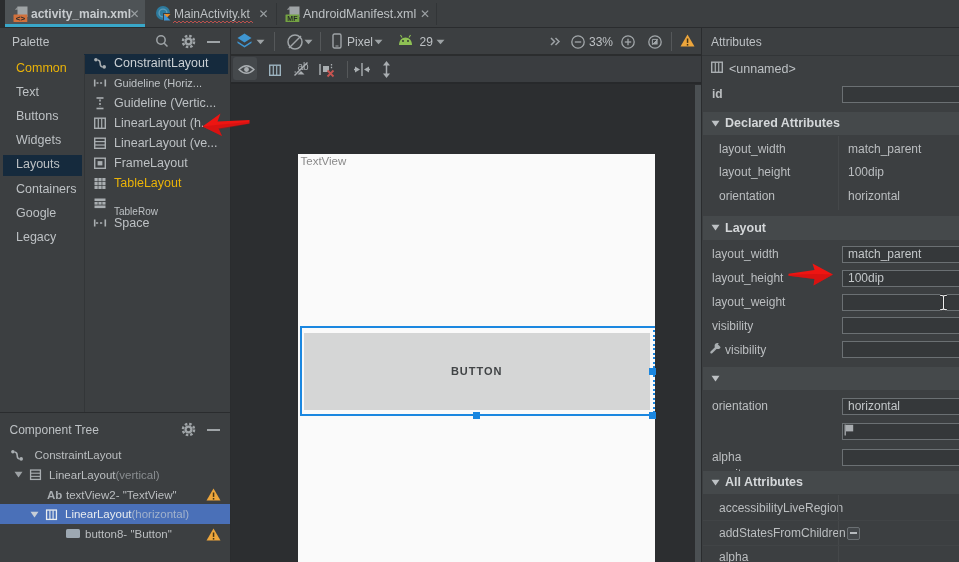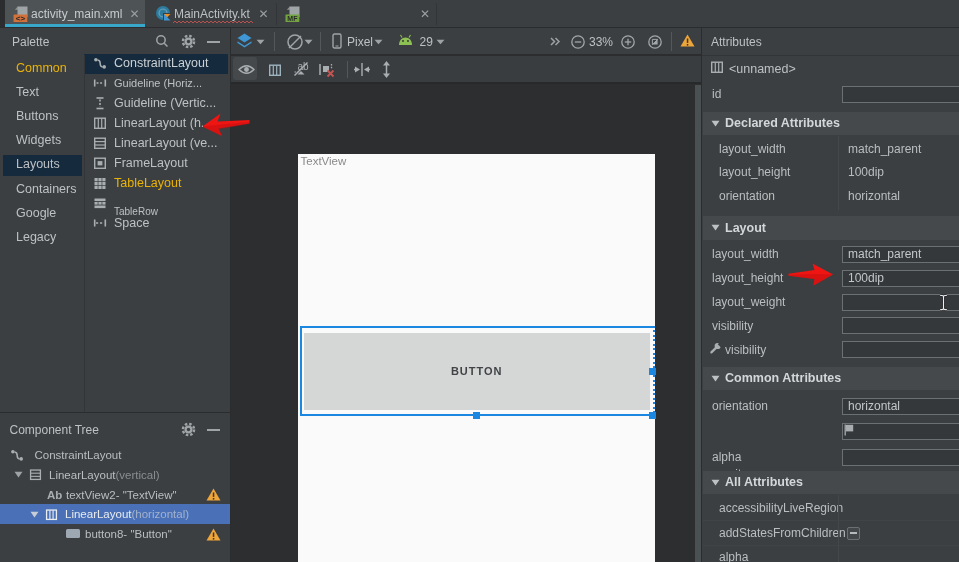--- a/index.html
+++ b/index.html
@@ -23,21 +23,21 @@
   <div class="ab" style="left:0;top:0;width:5px;height:28px;background:#2b2d2f;"></div>
 
   <div class="ab" style="left:5px;top:0;width:140px;height:28px;background:#4e5356;"></div>
   <div class="ab" style="left:5px;top:24px;width:140px;height:4px;background:#39a7c9;"></div>
   <svg class="ab" style="left:12.5px;top:4.5px;" width="17" height="18" viewBox="0 0 17 18">
     <path d="M1.8 4.8 L4.8 1.5 L4.8 4.8 Z" fill="#8e9294"></path>
     <rect x="4.5" y="1.5" width="10" height="10.5" fill="#9fa4a6"></rect>
     <rect x="0.5" y="9.5" width="13.8" height="7.5" rx="0.5" fill="#d1713c"></rect>
     <text x="7.4" y="15.7" font-size="8" font-weight="bold" fill="#27292a" text-anchor="middle" font-family="Liberation Sans">&lt;&gt;</text>
   </svg>
-  <div class="row" style="left:31px;top:0;height:27px;color:#c7cbce;font-size:12px;">activity_main.xml</div>
+  <div class="row" style="left:31px;top:0;height:27px;color:#c7cbce;font-size:12px;font-weight:bold;">activity_main.xml</div>
   <div class="row" style="left:129.5px;top:0;height:27px;color:#9ba0a3;font-size:12px;">✕</div>
 
   <svg class="ab" style="left:155px;top:5px;" width="17" height="17" viewBox="0 0 17 17">
     <circle cx="8" cy="8" r="7" fill="#2d7a9d"></circle>
     <circle cx="8" cy="8" r="3.9" fill="none" stroke="#5e9cb8" stroke-width="1.4"></circle>
     <rect x="8" y="8" width="8" height="8" fill="#3c3f41"></rect>
     <path d="M9 9 L15.5 9 L9 15.5 Z" fill="#ef8e24"></path>
     <path d="M9 15.5 L15.5 15.5 L9 9 Z" fill="#3f95d6"></path>
   </svg>
   <div class="row" style="left:174px;top:0;height:27px;color:#bcc0c3;font-size:12px;">MainActivity.kt</div>
@@ -46,20 +46,21 @@
   </svg>
   <div class="row" style="left:258.5px;top:0;height:27px;color:#9ba0a3;font-size:12px;">✕</div>
   <div class="ab" style="left:275.5px;top:3px;width:1px;height:22px;background:#323537;"></div>
 
   <svg class="ab" style="left:285px;top:4.5px;" width="17" height="18" viewBox="0 0 17 18">
     <path d="M1.8 4.8 L4.8 1.5 L4.8 4.8 Z" fill="#8e9294"></path>
     <rect x="4.5" y="1.5" width="10" height="10.5" fill="#9fa4a6"></rect>
     <rect x="0.5" y="9.5" width="13.8" height="7.5" rx="0.5" fill="#74a343"></rect>
     <text x="7.4" y="15.5" font-size="7" font-weight="bold" fill="#27292a" text-anchor="middle" font-family="Liberation Sans">MF</text>
   </svg>
+  <div class="row" style="left:303px;top:0;height:27px;color:#bcc0c3;font-size:12.5px;">AndroidManifest.xml</div>
   <div class="row" style="left:420px;top:0;height:27px;color:#9ba0a3;font-size:12px;">✕</div>
   <div class="ab" style="left:435.5px;top:3px;width:1px;height:22px;background:#323537;"></div>
   <div class="ab" style="left:0;top:27px;width:959px;height:1px;background:#2a2c2e;"></div>
 
   <div class="row" style="left:12px;top:28px;height:27px;color:#bdc1c4;">Palette</div>
 
   <svg class="ab" style="left:155px;top:34px;" width="14" height="14" viewBox="0 0 14 14">
     <circle cx="6" cy="6" r="4.2" fill="none" stroke="#9fa4a7" stroke-width="1.5"></circle>
     <line x1="9.2" y1="9.2" x2="12.5" y2="12.5" stroke="#9fa4a7" stroke-width="1.5"></line>
   </svg>
@@ -329,21 +330,21 @@
   <div class="ab" style="left:702px;top:28px;width:257px;height:534px;background:#3c3f41;"></div>
   <div class="row" style="left:711px;top:28px;height:27px;color:#bdc1c4;">Attributes</div>
   <div class="ab" style="left:702px;top:55px;width:257px;height:1px;background:#323537;"></div>
   <div id="attrs">
       <svg class="ab" style="left:710px;top:60px;" width="14" height="14" viewBox="0 0 14 14">
         <rect x="1.7" y="2.2" width="10.6" height="10.1" fill="none" stroke="#a9aeb1" stroke-width="1.4"></rect>
         <line x1="5.3" y1="2.5" x2="5.3" y2="12" stroke="#a9aeb1" stroke-width="1.2"></line>
         <line x1="8.7" y1="2.5" x2="8.7" y2="12" stroke="#a9aeb1" stroke-width="1.2"></line>
       </svg>
       <div class="row" style="left:729px;top:55px;height:27px;color:#bdc1c4;font-size:12.5px;">&lt;unnamed&gt;</div>
-      <div class="row" style="left:712px;top:84px;height:20px;">id</div>
+      <div class="row" style="left:712px;top:84px;height:20px;font-weight:bold;">id</div>
       <div class="ab" style="left:841.5px;top:85.5px;width:118px;height:17px;background:#35383a;border:1px solid #6b7073;"></div>
       <div class="ab" style="left:703px;top:111.5px;width:256px;height:23.5px;background:#45494b;">
     <svg class="ab" style="left:8px;top:8px;" width="9" height="7" viewBox="0 0 9 7">
           <path d="M0.5 0.8 L8.5 0.8 L4.5 6.5 Z" fill="#bdc1c4"></path>
         </svg>
     <div class="row" style="left:22px;top:0;height:23.5px;font-weight:bold;font-size:12.5px;color:#d4d7d9;">Declared Attributes</div>
       </div>
       <div class="row" style="left:719px;top:139px;height:20px;">layout_width</div>
       <div class="row" style="left:848px;top:139px;height:20px;">match_parent</div>
       <div class="row" style="left:719px;top:162px;height:20px;">layout_height</div>
@@ -371,21 +372,20 @@
       <div class="ab" style="left:841.5px;top:341px;width:118px;height:17px;background:#35383a;border:1px solid #6b7073;"></div>
       <svg class="ab" style="left:709px;top:342px;" width="13" height="13" viewBox="0 0 13 13">
         <circle cx="8.7" cy="4" r="3.1" fill="#a9aeb1"></circle>
         <rect x="7.5" y="-0.5" width="4.5" height="3.2" fill="#3c3f41" transform="rotate(45 8.7 4)"></rect>
         <line x1="2.4" y1="10.4" x2="7.2" y2="5.6" stroke="#a9aeb1" stroke-width="2.3" stroke-linecap="round"></line>
       </svg>
       <div class="ab" style="left:703px;top:366.5px;width:256px;height:23.5px;background:#45494b;">
     <svg class="ab" style="left:8px;top:8px;" width="9" height="7" viewBox="0 0 9 7">
           <path d="M0.5 0.8 L8.5 0.8 L4.5 6.5 Z" fill="#bdc1c4"></path>
         </svg>
-    <div class="row" style="left:22px;top:0;height:23.5px;font-weight:bold;font-size:12.5px;color:#d4d7d9;">Common Attributes</div>
       </div>
       <div class="row" style="left:712px;top:396px;height:20px;">orientation</div>
       <div class="ab" style="left:841.5px;top:397.5px;width:118px;height:17px;background:#35383a;border:1px solid #6b7073;"></div>
       <div class="row" style="left:848px;top:396px;height:20px;color:#c3c7c9;">horizontal</div>
       <div class="row" style="left:712px;top:421.5px;height:20px;margin-top:42px;">gravity</div>
       <div class="ab" style="left:841.5px;top:423px;width:118px;height:17px;background:#35383a;border:1px solid #6b7073;"></div>
       <div class="row" style="left:712px;top:447px;height:20px;">alpha</div>
       <div class="ab" style="left:841.5px;top:448.5px;width:118px;height:17px;background:#35383a;border:1px solid #6b7073;"></div>
       <svg class="ab" style="left:844px;top:424px;" width="10" height="12" viewBox="0 0 10 12">
         <line x1="1.2" y1="0.5" x2="1.2" y2="11.5" stroke="#a9adb0" stroke-width="1.3"></line>

